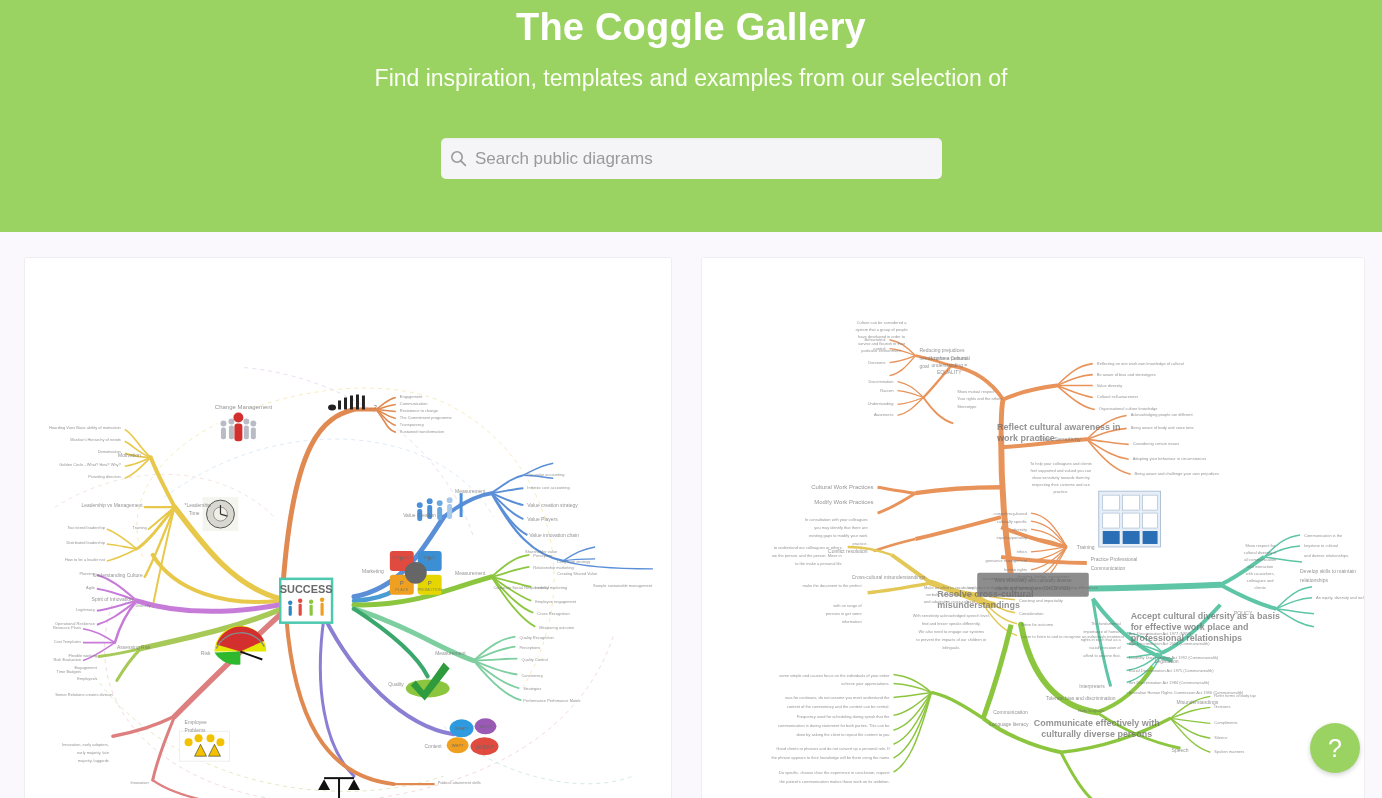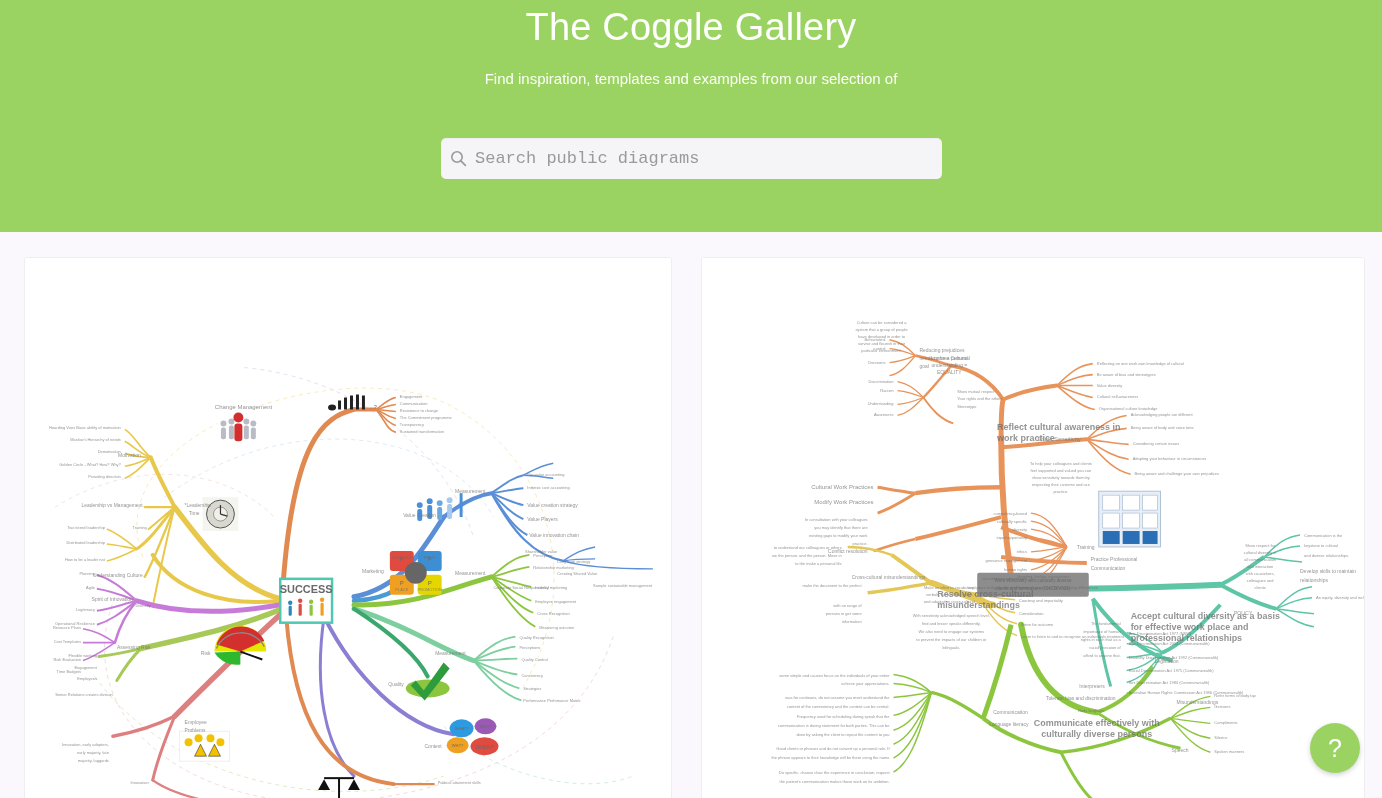--- a/index.html
+++ b/index.html
@@ -16,30 +16,30 @@
   .hero {
     position: absolute; left: 0; top: 0;
     width: 1382px; height: 232px;
     background: #9bd363;
   }
   .hero-title {
     position: absolute; left: 0; top: 6px;
     width: 1382px;
     text-align: center;
     font-size: 38px;
-    font-weight: normal;
+    font-weight: bold;
     color: #ffffff;
     letter-spacing: 0.2px;
     line-height: 42px;
   }
   .hero-sub {
     position: absolute; left: 0; top: 68px;
     width: 1382px;
     text-align: center;
-    font-size: 15px;
+    font-size: 23px;
     color: #fbfff5;
     line-height: 21px;
   }
   .hero-sub .line { display: block; }
 
   .search-wrap {
     position: absolute;
     left: 441px; top: 138px;
     width: 501px; height: 41px;
     background: #f5f4f7;
@@ -53,21 +53,21 @@
     display: flex; align-items: center; justify-content: center;
     flex: none;
   }
   .search-icon svg { display: block; }
   .search-input {
     flex: 1 1 auto;
     height: 39px;
     border: none;
     outline: none;
     background: transparent;
-    font-family: Liberation Mono, monospace;
+    font-family: Liberation Sans, sans-serif;
     font-size: 17px;
     color: #737373;
     padding: 0 6px 0 0;
   }
   .search-input::placeholder { color: #9a9a9a; opacity: 1; }
 
   
   .gallery {
     position: absolute;
     left: 0; top: 232px;

